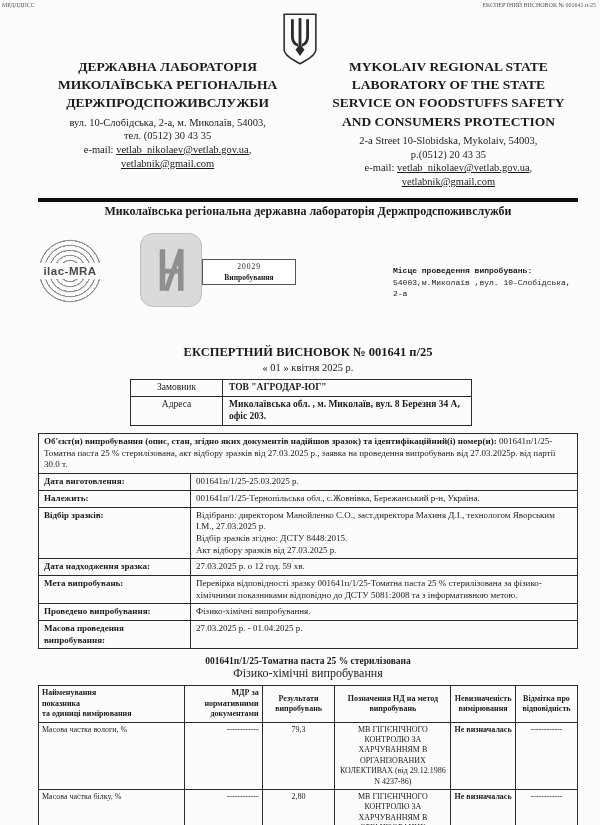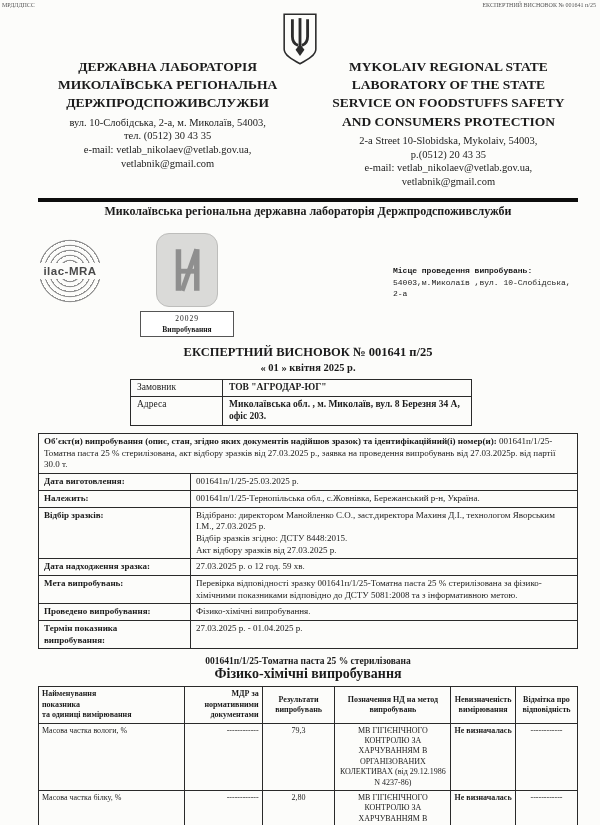--- a/index.html
+++ b/index.html
@@ -13,62 +13,62 @@
   .corners { display:flex; justify-content:space-between; font-size:6px; color:#555; padding:2px 4px 0 2px; }
 
   
   .emblem { position:absolute; left:50%; top:12px; transform:translateX(-50%); }
 
   
   .head-cols { display:flex; justify-content:space-between; margin-top:44px; }
   .hcol { width:48%; text-align:center; }
   .hcol .t { font-weight:bold; font-size:13.5px; line-height:1.35; }
   .hcol .a { font-size:10.5px; line-height:1.3; margin-top:3px; }
-  .u { }
+  .u { text-decoration:underline; }
 
   .rule { margin-top:10px; border-top:3.5px solid #0d0d0d; border-bottom:1.5px solid #0d0d0d; height:3px; }
   .banner { text-align:center; font-weight:bold; font-size:12px; margin-top:2px; }
 
   
   .accred { display:flex; align-items:flex-start; margin-top:14px; height:104px;gap:12px; }
   .ilac { position:relative; width:64px; height:64px; border-radius:50%; margin-top:6px;
           background:repeating-radial-gradient(circle at 50% 50%, #8f8f8f 0 0.8px, transparent 1.6px 5px); }
   .ilac .band { position:absolute; left:-4px; right:-4px; top:24px; height:16px; background:#fcfcfa;
           font-family:"Liberation Sans", sans-serif; font-weight:bold; font-size:11.5px; color:#4a4a4a;
           text-align:center; line-height:16px; letter-spacing:0.5px; }
-  .naau-wrap { margin-left:26px; display:flex; flex-direction:column; align-items:center;font-family:Liberation Serif, serif; }
+  .naau-wrap { margin-left:26px; display:flex; flex-direction:row; align-items:center;font-family:Liberation Serif, serif; }
   .naau { width:62px; height:74px; border-radius:13px; background:#dadad8; border:1px solid #bdbdbb;
           display:flex; align-items:center; justify-content:center; }
   .certbox { margin-top:4px; border:1px solid #555; width:94px; text-align:center; font-size:7.5px;
           padding:2px 0 1px; line-height:1.4; background:#fff; }
   .certbox .n { letter-spacing:1px; }
   .certbox .l { font-weight:bold; }
   .loc { margin-left:auto; margin-top:32px; font-size:8px; line-height:1.4; width:185px;font-family:Liberation Mono, monospace; }
   .loc .lbl { font-weight:bold; }
 
   
   .doc-title { text-align:center; font-weight:bold; font-size:12.5px; margin-top:8px; }
-  .doc-date  { text-align:center; font-weight:bold; font-size:10.5px; margin-top:2px; }
+  .doc-date  { text-align:center; font-weight:normal; font-size:10.5px; margin-top:2px; }
 
   table { border-collapse:collapse; }
   td { border:1.2px solid #2a2a2a; vertical-align:top; }
 
   .cust { width:342px; margin:6px 0 0 92px; font-size:9.5px; }
   .cust td { padding:2px 6px 2px 6px; line-height:1.25; }
-  .cust .c1 { width:92px; }
+  .cust .c1 { width:92px;text-align:center; }
   .cust .c2 { font-weight:bold; }
 
   .info { width:100%; margin-top:7px; font-size:9px; }
   .info td { padding:2px 5px; line-height:1.3; }
   .info .lab { width:152px; font-weight:bold; }
   .info .objlab { font-weight:bold; }
   .ml { white-space:pre-line; }
 
   .sub1 { text-align:center; font-weight:bold; font-size:9.5px; margin-top:7px; }
-  .sub2 { text-align:center; font-weight:bold; font-size:14px; }
+  .sub2 { text-align:center; font-weight:normal; font-size:12px; }
 
   .res { width:100%; margin-top:4px; font-size:8px; }
   .res td { padding:2px 3px; line-height:1.3; }
   .res thead td, .res .hd { font-weight:bold; text-align:center; vertical-align:middle; }
   .res .c-name { width:27%; text-align:left; }
   .res .c-mdr  { width:14.5%; text-align:right; }
   .res .c-resv { width:13.5%; text-align:center; }
   .res .c-meth { width:21.5%; text-align:center; }
   .res .c-unc  { width:12%; text-align:center; font-weight:bold; }
   .res .c-cmp  { width:11.5%; text-align:center; }
@@ -192,21 +192,21 @@
         </tr>
         <tr>
           <td class="lab">Мета випробувань:</td>
           <td>Перевірка відповідності зразку 001641п/1/25-Томатна паста 25 % стерилізована за фізико-хімічними показниками відповідно до ДСТУ 5081:2008 та  з інформативною метою.</td>
         </tr>
         <tr>
           <td class="lab">Проведено випробування:</td>
           <td>Фізико-хімічні випробування.</td>
         </tr>
         <tr>
-          <td class="lab ml">Термін показника
+          <td class="lab ml">Масова проведення
 випробування:</td>
           <td>27.03.2025 р. - 01.04.2025 р.</td>
         </tr>
       </tbody>
     </table>
 
     <div class="sub1">001641п/1/25-Томатна паста 25 % стерилізована</div>
     <div class="sub2">Фізико-хімічні випробування</div>
 
     <table class="res">

